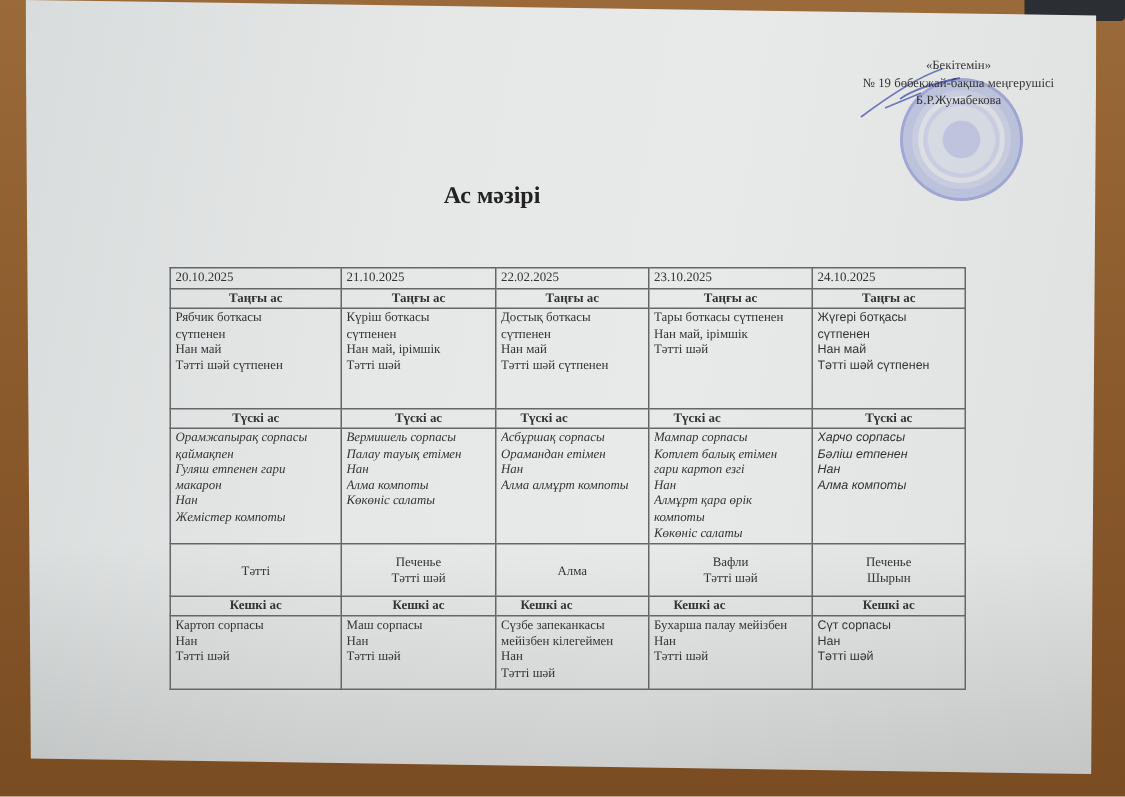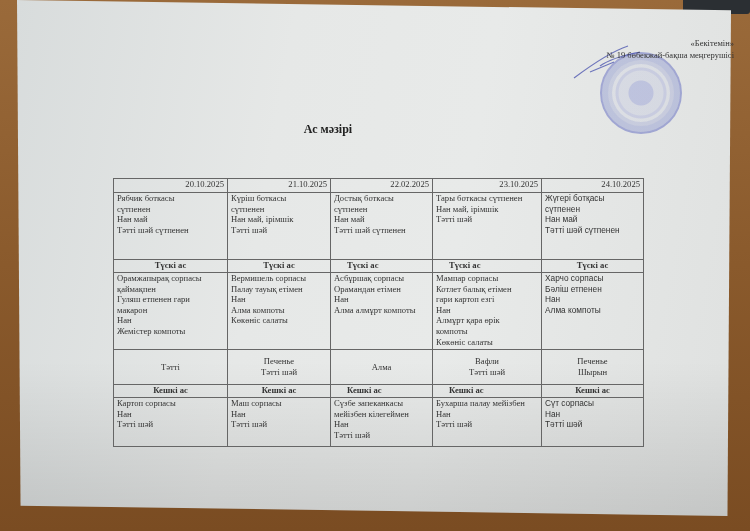--- a/index.html
+++ b/index.html
@@ -40,21 +40,21 @@
       width: 100%;
       height: 100%;
       background: linear-gradient(180deg, rgba(0,0,0,0) 70%, rgba(0,0,0,0.12) 100%);
       pointer-events: none;
     }
     .approval {
       position: absolute;
       left: 544px;
       top: 38px;
       width: 190px;
-      text-align: right;
+      text-align: center;
       font-size: 8.5px;
       line-height: 11.5px;
       color: #333;
     }
     .approval div { white-space: nowrap; }
     .stamp {
       position: absolute;
       left: 600px;
       top: 52px;
       width: 78px;
@@ -72,56 +72,56 @@
       height: 40px;
       pointer-events: none;
     }
     .title {
       position: absolute;
       left: 0;
       width: 656px;
       top: 122px;
       text-align: center;
       font-weight: bold;
-      font-size: 12px;
+      font-size: 16px;
       color: #222;
     }
     table.menu {
       position: absolute;
       left: 113px;
       top: 178px;
       width: 530px;
       border-collapse: collapse;
       table-layout: fixed;
       font-size: 8.6px;
       line-height: 10.6px;
       color: #333;
     }
     table.menu td, table.menu th {
       border: 1px solid #666;
       padding: 0 3px;
       vertical-align: top;
     }
     th.date {
       font-weight: normal;
-      text-align: right;
+      text-align: left;
       height: 13px;
       vertical-align: middle;
     }
     td.meal-hdr {
       font-weight: bold;
       text-align: center;
       height: 12px;
       vertical-align: middle;
     }
     td.meal-hdr.left { text-align: left; padding-left: 16px; }
     td.items div { white-space: nowrap; overflow: hidden; }
     td.items.sans { font-family: "Liberation Sans", sans-serif; font-size: 8.3px; }
     tr.breakfast-items td { height: 66px; }
-    tr.lunch-items td { height: 76px; }
+    tr.lunch-items td { height: 76px; font-style: italic; }
     tr.snack-items td { height: 34px; text-align: center; vertical-align: middle; }
     tr.dinner-items td { height: 48px; }
     .col1 { width: 114px; }
     .col2 { width: 103px; }
     .col3 { width: 102px; }
     .col4 { width: 109px; }
     .col5 { width: 102px; }
   </style>
 </head>
 <body>
@@ -133,20 +133,21 @@
 </div>
 
 <div class="stamp"></div>
 <svg class="signature" viewBox="0 0 80 40">
   <path d="M4 36 C 20 24, 40 10, 58 4 M30 24 C 38 18, 50 14, 70 10 M20 30 L 44 20" stroke="rgba(60,70,170,0.7)" stroke-width="1.2" fill="none"></path>
 </svg>
 
 <div class="approval">
   <div>«Бекітемін»</div>
   <div>№ 19 бөбекжай-бақша меңгерушісі</div>
+  <div>Б.Р.Жумабекова</div>
 </div>
 
 <div class="title">Ас мәзірі</div>
 
 <table class="menu">
   <colgroup>
     <col class="col1">
       <col class="col2">
       <col class="col3">
       <col class="col4">
@@ -154,20 +155,27 @@
   </colgroup>
   <tbody>
       <tr>
     <th class="date">20.10.2025</th>
     <th class="date">21.10.2025</th>
     <th class="date">22.02.2025</th>
     <th class="date">23.10.2025</th>
     <th class="date">24.10.2025</th>
   </tr>
 
+  <tr>
+    <td class="meal-hdr">Таңғы ас</td>
+    <td class="meal-hdr">Таңғы ас</td>
+    <td class="meal-hdr">Таңғы ас</td>
+    <td class="meal-hdr">Таңғы ас</td>
+    <td class="meal-hdr">Таңғы ас</td>
+  </tr>
   <tr class="breakfast-items">
     <td class="items">
       <div>Рябчик боткасы</div>
       <div>сүтпенен</div>
       <div>Нан май</div>
       <div>Тәтті шәй сүтпенен</div>
     </td>
     <td class="items">
       <div>Күріш  боткасы</div>
       <div>сүтпенен</div>

